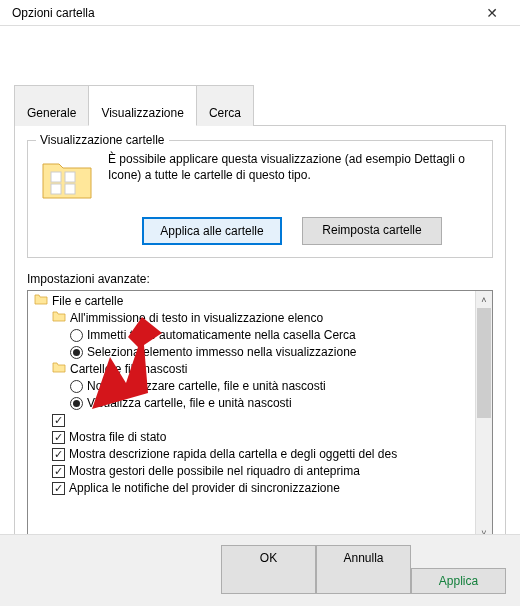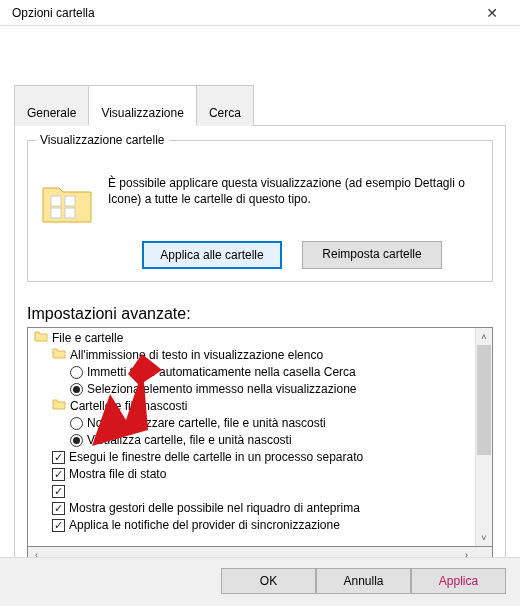--- a/index.html
+++ b/index.html
@@ -63,45 +63,45 @@
     position: relative;
   }
   .groupbox-title {
     position: absolute;
     top: -8px;
     left: 8px;
     background: #fff;
     padding: 0 4px;
     font-size: 12px;
   }
-  .vis-row { display: flex; gap: 12px; margin-top: 24px; }
+  .vis-row { display: flex; gap: 12px; }
   .folder-icon-lg {
     width: 56px; height: 56px; flex-shrink: 0;
     display: flex; align-items: center; justify-content: center;
   }
   .vis-desc { font-size: 12px; line-height: 1.35; }
   .vis-buttons { display: flex; gap: 20px; margin-top: 10px; margin-left: 66px; padding-left: 36px; }
   .btn {
     border: 1px solid #adadad;
     background: #e1e1e1;
     padding: 5px 14px;
     font-size: 12px;
     min-width: 140px;
     text-align: center;
   }
   .btn.primary {
     border: 2px solid #0078d7;
     background: #e5f1fb;
   }
   .btn.small { min-width: 95px; padding: 5px 16px; }
-  .btn.disabled { color: #be185d; }
-  .adv-label { margin-top: 23px; margin-bottom: 4px; font-size: 16px; }
+  .btn.disabled { color: #15803d; margin-top: 23px; }
+  .adv-label { margin-top: 14px; margin-bottom: 4px; font-size: 12px; }
   .treeview {
     border: 1px solid #888;
-    height: 220px;
+    height: 252px;
     background: #fff;
     position: relative;
     display: flex;
   }
   .treeview-inner {
     flex: 1;
     overflow: hidden;
     padding: 2px 0 2px 4px;
     font-size: 12px;
     line-height: 17px;
@@ -243,32 +243,32 @@
           <div class="tree-row indent-2">
             <span class="radio-ico">
               <span class="radio-dot"></span>
             </span>
             <span>Visualizza cartelle, file e unità nascosti</span>
           </div>
           <div class="tree-row indent-1">
             <span class="check-ico">
               <span class="check-mark">✓</span>
             </span>
-            <span>Esegui le finestre delle cartelle in un processo separato</span>
           </div>
           <div class="tree-row indent-1">
             <span class="check-ico">
               <span class="check-mark">✓</span>
             </span>
             <span>Mostra file di stato</span>
           </div>
           <div class="tree-row indent-1">
             <span class="check-ico">
               <span class="check-mark">✓</span>
             </span>
+            <span>Mostra descrizione rapida della cartella e degli oggetti del des</span>
           </div>
           <div class="tree-row indent-1">
             <span class="check-ico">
               <span class="check-mark">✓</span>
             </span>
             <span>Mostra gestori delle possibile nel riquadro di anteprima</span>
           </div>
           <div class="tree-row indent-1">
             <span class="check-ico">
               <span class="check-mark">✓</span>

